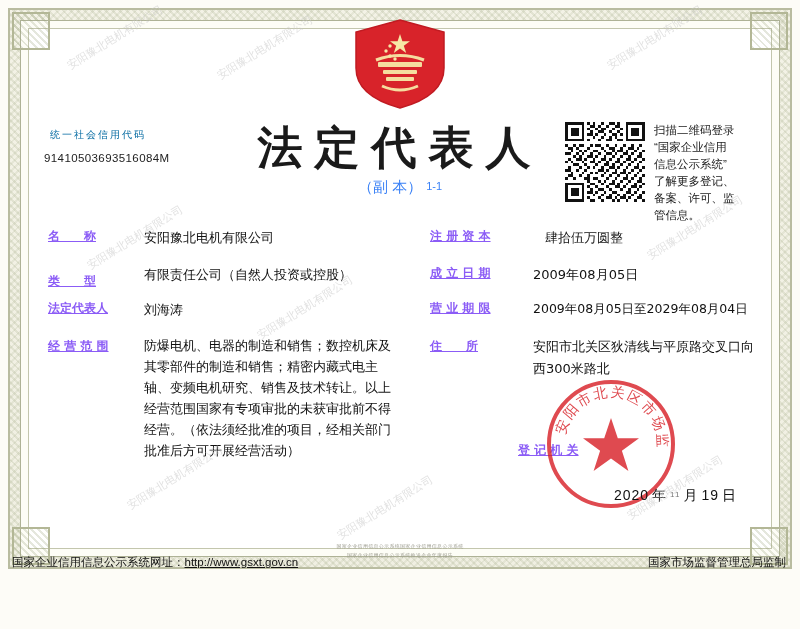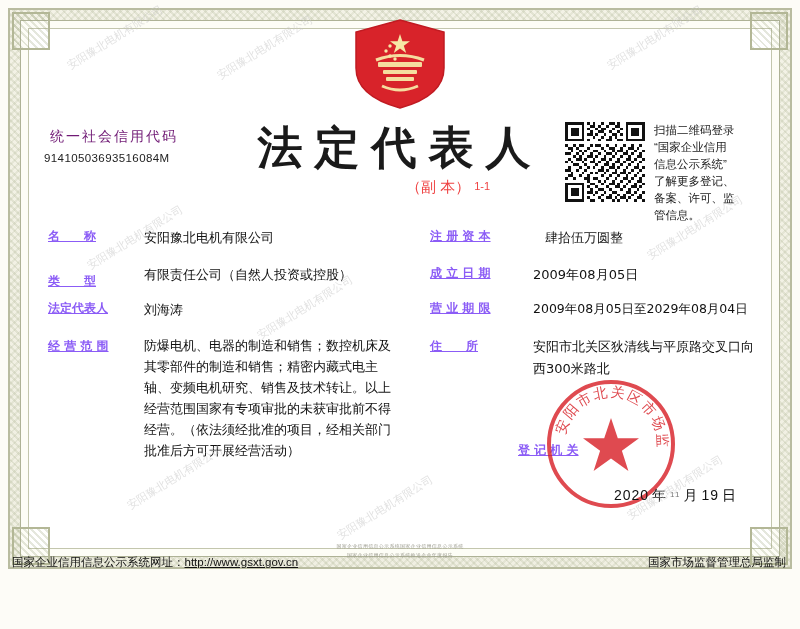--- a/index.html
+++ b/index.html
@@ -52,27 +52,27 @@
 
   
   .title{
     position:absolute;left:50%;top:118px;transform:translateX(-50%);
     font-family:"DejaVu Serif","Liberation Serif",serif;
     font-size:45px;font-weight:bold;letter-spacing:12px;
     color:#1a1a1a;white-space:nowrap;
   }
   .subtitle{
     position:absolute;left:50%;top:178px;transform:translateX(-50%);
-    font-size:15px;color:#ef4444;white-space:nowrap;margin-left:48px;
+    font-size:15px;color:#3b82f6;white-space:nowrap;
   }
   .subtitle .num{font-size:11px;vertical-align:2px;margin-left:4px;}
 
   
   .code-label{
-    position:absolute;left:50px;top:128px;font-size:14px;color:#701a75;
+    position:absolute;left:50px;top:128px;font-size:10px;color:#0369a1;
     letter-spacing:2px;
   }
   .code-value{
     position:absolute;left:44px;top:152px;font-size:11.5px;color:#222;
     font-family:"Liberation Sans",sans-serif;letter-spacing:.4px;
   }
 
   
   .qr{
     position:absolute;right:155px;top:122px;width:80px;height:80px;

